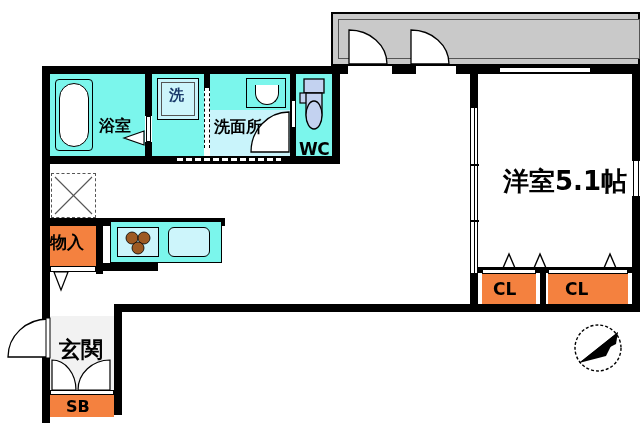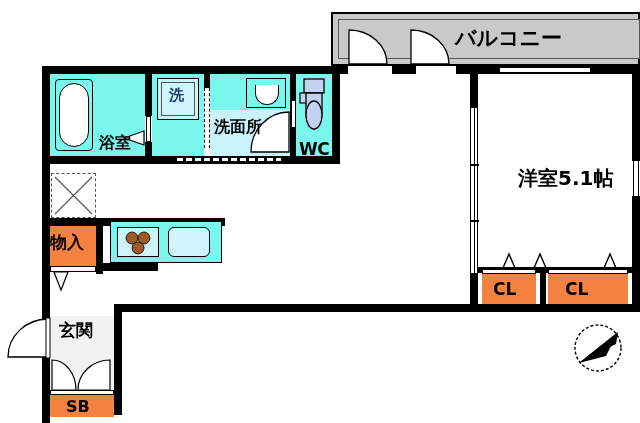--- a/index.html
+++ b/index.html
@@ -34,21 +34,20 @@
     <svg width="44" height="36" viewBox="0 0 44 36">
       <path class="sw" d="M2,0 L2,34 L42,34" style="stroke:none;"></path>
       <path d="M2,0 L2,34 L40,34 A38,34 0 0 0 2,0 Z" fill="#fff" stroke="#000" stroke-width="1.3"></path>
     </svg>
   </div>
   <div class="abs" style="left:409px;top:30px;width:44px;height:36px;">
     <svg width="44" height="36" viewBox="0 0 44 36">
       <path d="M2,0 L2,34 L40,34 A38,34 0 0 0 2,0 Z" fill="#fff" stroke="#000" stroke-width="1.3"></path>
     </svg>
   </div>
-  <div class="lbl jp" style="left:455px;top:28px;font-size:21px;">バルコニー</div>
 
   <div class="abs wall" style="left:42px;top:66px;width:290px;height:8px;"></div>
   <div class="abs wall" style="left:332px;top:66px;width:16px;height:8px;"></div>
   <div class="abs wall" style="left:392px;top:66px;width:24px;height:8px;"></div>
   <div class="abs wall" style="left:456px;top:66px;width:30px;height:8px;"></div>
 
   <div class="abs wall" style="left:486px;top:66px;width:154px;height:8px;"></div>
   <div class="abs white" style="left:500px;top:67px;width:90px;height:6px;border-top:1px solid #000;border-bottom:1px solid #000;background:#fff;"></div>
 
   <div class="abs wall" style="left:42px;top:66px;width:8px;height:250px;"></div>
@@ -70,21 +69,21 @@
     <div class="abs" style="left:3px;top:3px;right:3px;bottom:3px;background:#fff;border:1.5px solid #000;border-radius:18px;"></div>
   </div>
   <div class="abs wall" style="left:145px;top:74px;width:7px;height:42px;"></div>
   <div class="abs wall" style="left:145px;top:142px;width:7px;height:22px;"></div>
   <div class="abs white" style="left:146px;top:116px;width:5px;height:26px;border:1px solid #000;"></div>
   <div class="abs" style="left:124px;top:131px;width:22px;height:14px;">
     <svg width="22" height="14" viewBox="0 0 22 14">
       <polygon points="0,7 20,0 20,14" fill="#fff" stroke="#000" stroke-width="1.2"></polygon>
     </svg>
   </div>
-  <div class="lbl jp" style="left:99px;top:118px;font-size:16px;margin-top:17px;">浴室</div>
+  <div class="lbl jp" style="left:99px;top:118px;font-size:16px;">浴室</div>
 
   <div class="abs cyan" style="left:152px;top:74px;width:52px;height:82px;"></div>
   <div class="abs cyan-l" style="left:157px;top:78px;width:42px;height:42px;border:1.5px solid #000;">
     <div class="abs" style="left:3px;top:3px;right:3px;bottom:3px;border:1px solid #555;background:#cdf5fb;"></div>
   </div>
   <div class="lbl jp" style="left:169px;top:88px;font-size:15px;color:#1a3a6b;">洗</div>
 
   <div class="abs wall" style="left:204px;top:74px;width:6px;height:14px;"></div>
   <div class="abs" style="left:204px;top:88px;width:6px;height:60px;border-left:1px dashed #000;border-right:1px dashed #000;background:#fff;"></div>
 
@@ -156,21 +155,21 @@
 
 
   <div class="abs wall" style="left:470px;top:66px;width:8px;height:42px;"></div>
   <div class="abs" style="left:470px;top:108px;width:8px;height:165px;background:#fff;border-left:1px solid #000;border-right:1px solid #000;">
     <div class="abs" style="left:3px;top:0;width:1px;height:165px;background:#000;"></div>
     <div class="abs" style="left:0;top:56px;width:8px;height:1.5px;background:#000;"></div>
     <div class="abs" style="left:0;top:112px;width:8px;height:1.5px;background:#000;"></div>
   </div>
   <div class="abs wall" style="left:470px;top:273px;width:8px;height:39px;"></div>
 
-  <div class="lbl jp" style="left:518px;top:168px;font-size:20px;letter-spacing:0px;">洋室5.1帖</div>
+  <div class="lbl jp" style="left:503px;top:168px;font-size:26px;letter-spacing:0px;">洋室5.1帖</div>
 
   <div class="abs wall" style="left:478px;top:267px;width:62px;height:6px;"></div>
   <div class="abs white" style="left:482px;top:269px;width:54px;height:5px;border:1px solid #000;"></div>
   <div class="abs orange" style="left:482px;top:274px;width:54px;height:30px;"></div>
   <div class="lbl" style="left:493px;top:281px;font-size:17px;">CL</div>
 
   <div class="abs wall" style="left:540px;top:267px;width:6px;height:37px;"></div>
 
   <div class="abs wall" style="left:546px;top:267px;width:86px;height:6px;"></div>
   <div class="abs white" style="left:548px;top:269px;width:80px;height:5px;border:1px solid #000;"></div>
@@ -179,21 +178,21 @@
 
   <div class="abs" style="left:478px;top:252px;width:154px;height:16px;">
     <svg width="154" height="16" viewBox="0 0 154 16">
       <polyline class="sw" points="25,16 31,2 37,16"></polyline>
       <polyline class="sw" points="56,16 62,2 68,16"></polyline>
       <polyline class="sw" points="126,16 132,2 138,16"></polyline>
     </svg>
   </div>
 
   <div class="abs lt" style="left:50px;top:316px;width:64px;height:82px;"></div>
-  <div class="lbl jp" style="left:59px;top:322px;font-size:17px;">玄関</div>
+  <div class="lbl jp" style="left:59px;top:339px;font-size:22px;">玄関</div>
 
   <div class="abs" style="left:6px;top:317px;width:44px;height:42px;">
     <svg width="44" height="42" viewBox="0 0 44 42">
       <path d="M42,2 L42,40 L2,40 A40,38 0 0 1 42,2 Z" fill="#fff" stroke="#000" stroke-width="1.3"></path>
       <rect x="40" y="1" width="4" height="40" fill="#fff" stroke="#000" stroke-width="1"></rect>
     </svg>
   </div>
 
   <div class="abs" style="left:50px;top:360px;width:64px;height:32px;">
     <svg width="64" height="32" viewBox="0 0 64 32">

